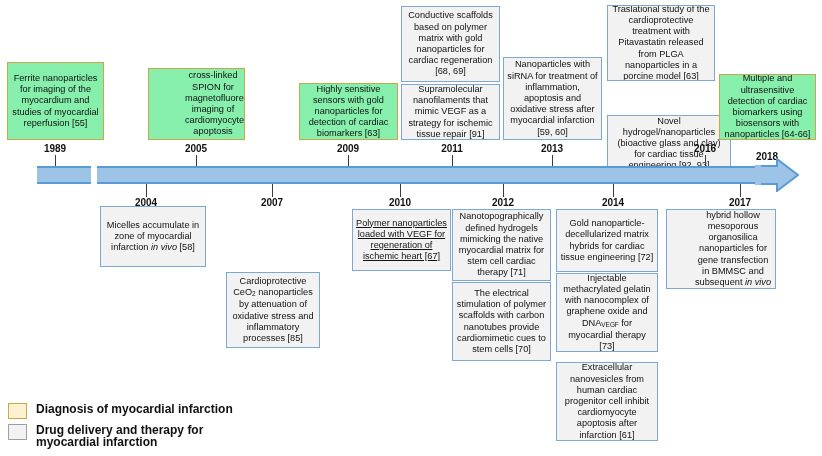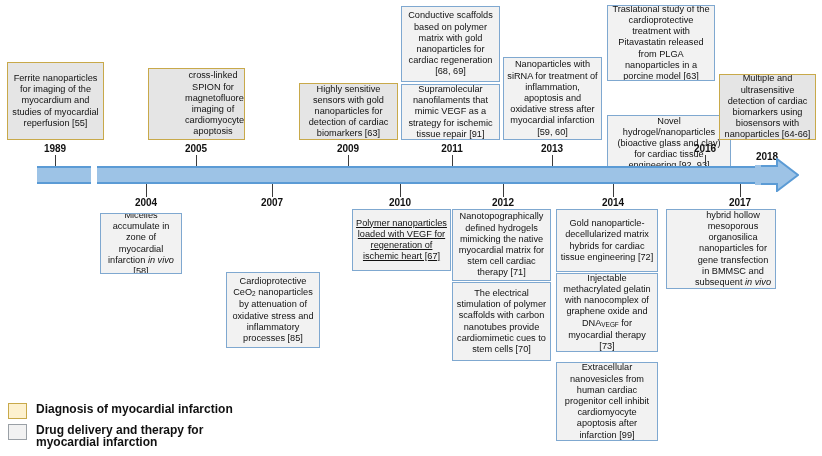--- a/index.html
+++ b/index.html
@@ -47,21 +47,21 @@
     align-items:center;
     justify-content:center;
     text-align:center;
     padding:2px 3px;
     font-size:9.2px;
     line-height:11.2px;
     color:#111111;
     overflow:hidden;
   }
   .box span{display:block;width:100%;}
-  .box.diag{background:#e5e5e5;border-color:#c8a94a;}
+  .box.diag{background:#86efac;border-color:#c8a94a;}
   .box.drug{background:#f2f2f2;border-color:#7fa8d0;}
   .box i{font-style:italic;}
   .box sub{font-size:6.4px;vertical-align:-0.18em;}
 
   
   .legend{position:absolute;left:8px;top:403px;width:300px;}
   .legend-row{display:flex;align-items:flex-start;margin-bottom:5px;}
   .swatch{
     width:19px;height:16px;
     box-sizing:border-box;
@@ -147,21 +147,21 @@
   <div class="tick" style="left:613px;top:184px;height:13px;"></div>
   <div class="tick" style="left:740px;top:184px;height:13px;"></div>
 
   <div class="year" style="left:116px;top:197px;width:60px;">2004</div>
   <div class="year" style="left:242px;top:197px;width:60px;">2007</div>
   <div class="year" style="left:370px;top:197px;width:60px;">2010</div>
   <div class="year" style="left:473px;top:197px;width:60px;">2012</div>
   <div class="year" style="left:583px;top:197px;width:60px;">2014</div>
   <div class="year" style="left:710px;top:197px;width:60px;">2017</div>
 
-  <div class="box drug" style="left:100px;top:213px;width:82px;height:61px;">
+  <div class="box drug" style="left:100px;top:206px;width:106px;height:61px;">
     <span>Micelles accumulate in zone of myocardial infarction <i>in vivo</i> [58]</span>
   </div>
 
   <div class="box drug" style="left:226px;top:272px;width:94px;height:76px;">
     <span>Cardioprotective CeO<sub>2</sub> nanoparticles by attenuation of oxidative stress and inflammatory processes [85]</span>
   </div>
 
   <div class="box drug" style="left:352px;top:209px;width:99px;height:62px;text-decoration:underline;">
     <span>Polymer nanoparticles loaded with VEGF for regeneration of ischemic heart [67]</span>
   </div>
@@ -173,21 +173,21 @@
     <span>The electrical stimulation of polymer scaffolds with carbon nanotubes provide cardiomimetic cues to stem cells [70]</span>
   </div>
 
   <div class="box drug" style="left:556px;top:209px;width:102px;height:63px;">
     <span>Gold nanoparticle-decellularized matrix hybrids for cardiac tissue engineering [72]</span>
   </div>
   <div class="box drug" style="left:556px;top:273px;width:102px;height:79px;">
     <span>Injectable methacrylated gelatin with nanocomplex of graphene oxide and DNA<sub>VEGF</sub> for myocardial therapy [73]</span>
   </div>
   <div class="box drug" style="left:556px;top:362px;width:102px;height:79px;">
-    <span>Extracellular nanovesicles from human cardiac progenitor cell inhibit cardiomyocyte apoptosis after infarction [99]</span>
+    <span>Extracellular nanovesicles from human cardiac progenitor cell inhibit cardiomyocyte apoptosis after infarction [61]</span>
   </div>
 
   <div class="box drug" style="left:666px;top:209px;width:110px;height:80px;padding-left:27px;">
     <span>Organic-inorganic hybrid hollow mesoporous organosilica nanoparticles for gene transfection in BMMSC and subsequent <i>in vivo</i> cardiac repair [90]</span>
   </div>
 
   <div class="legend">
     <div class="legend-row">
       <div class="swatch diag"></div>
       <div class="legend-label">Diagnosis of myocardial infarction</div>

